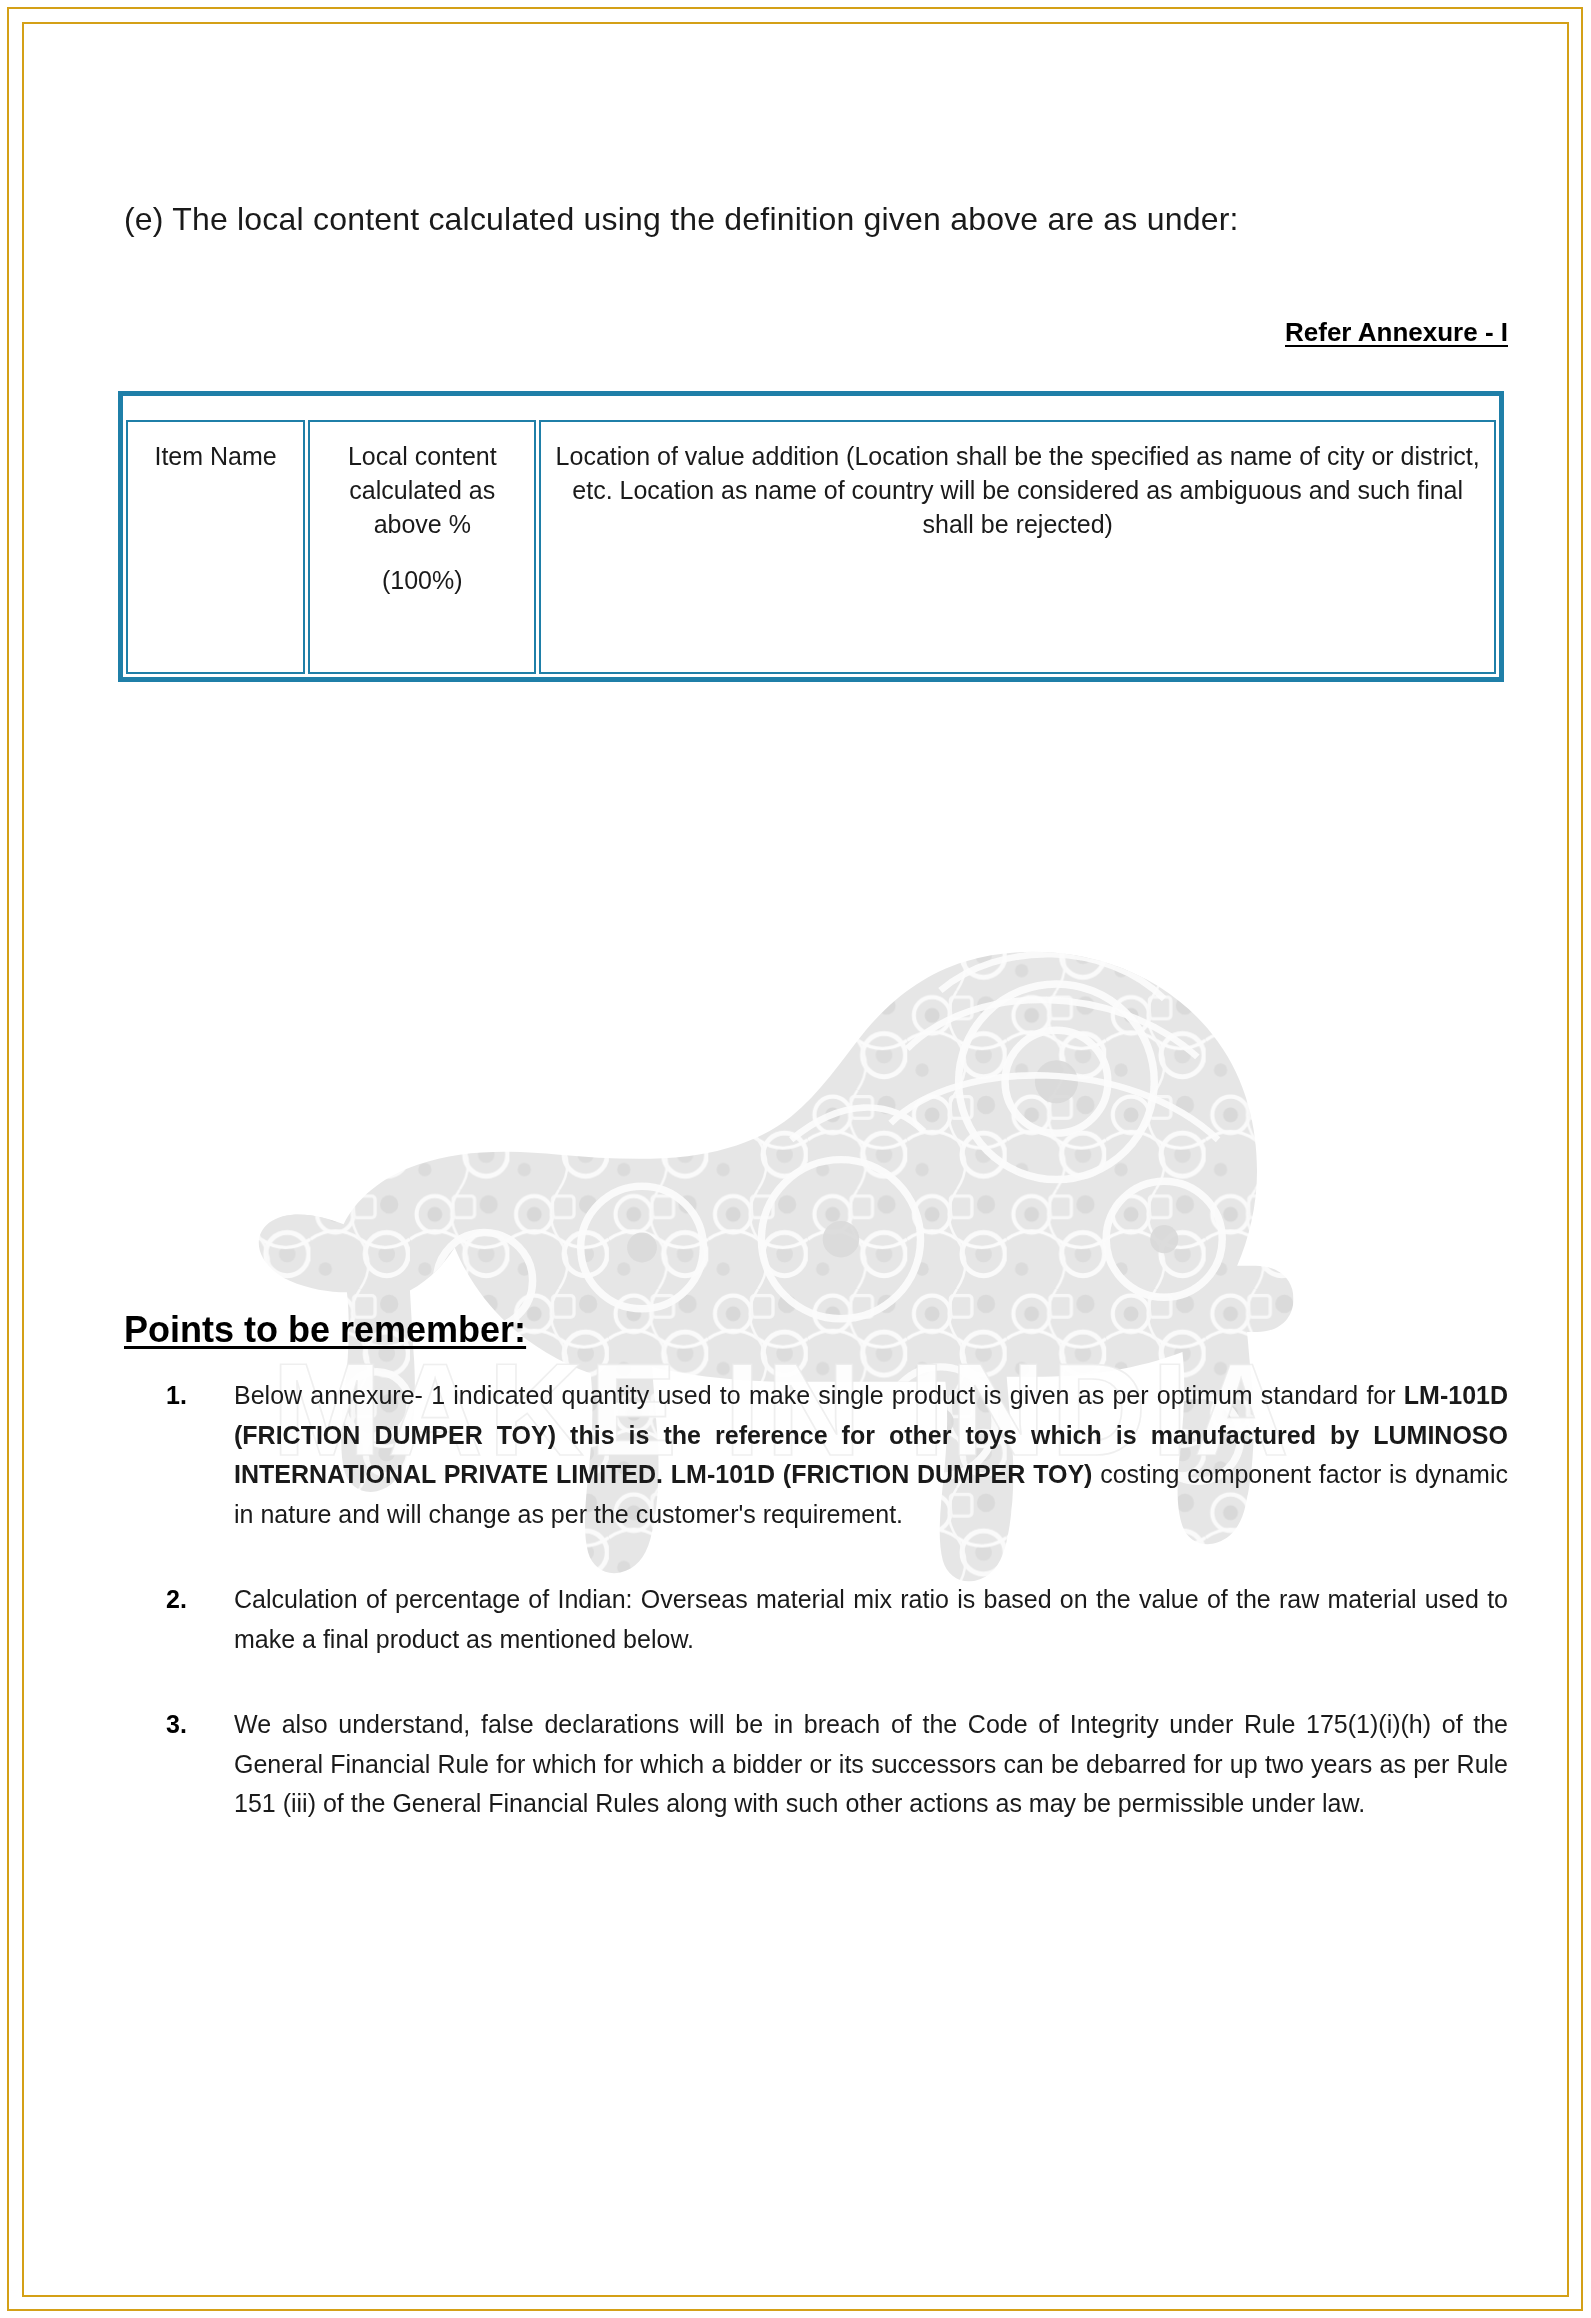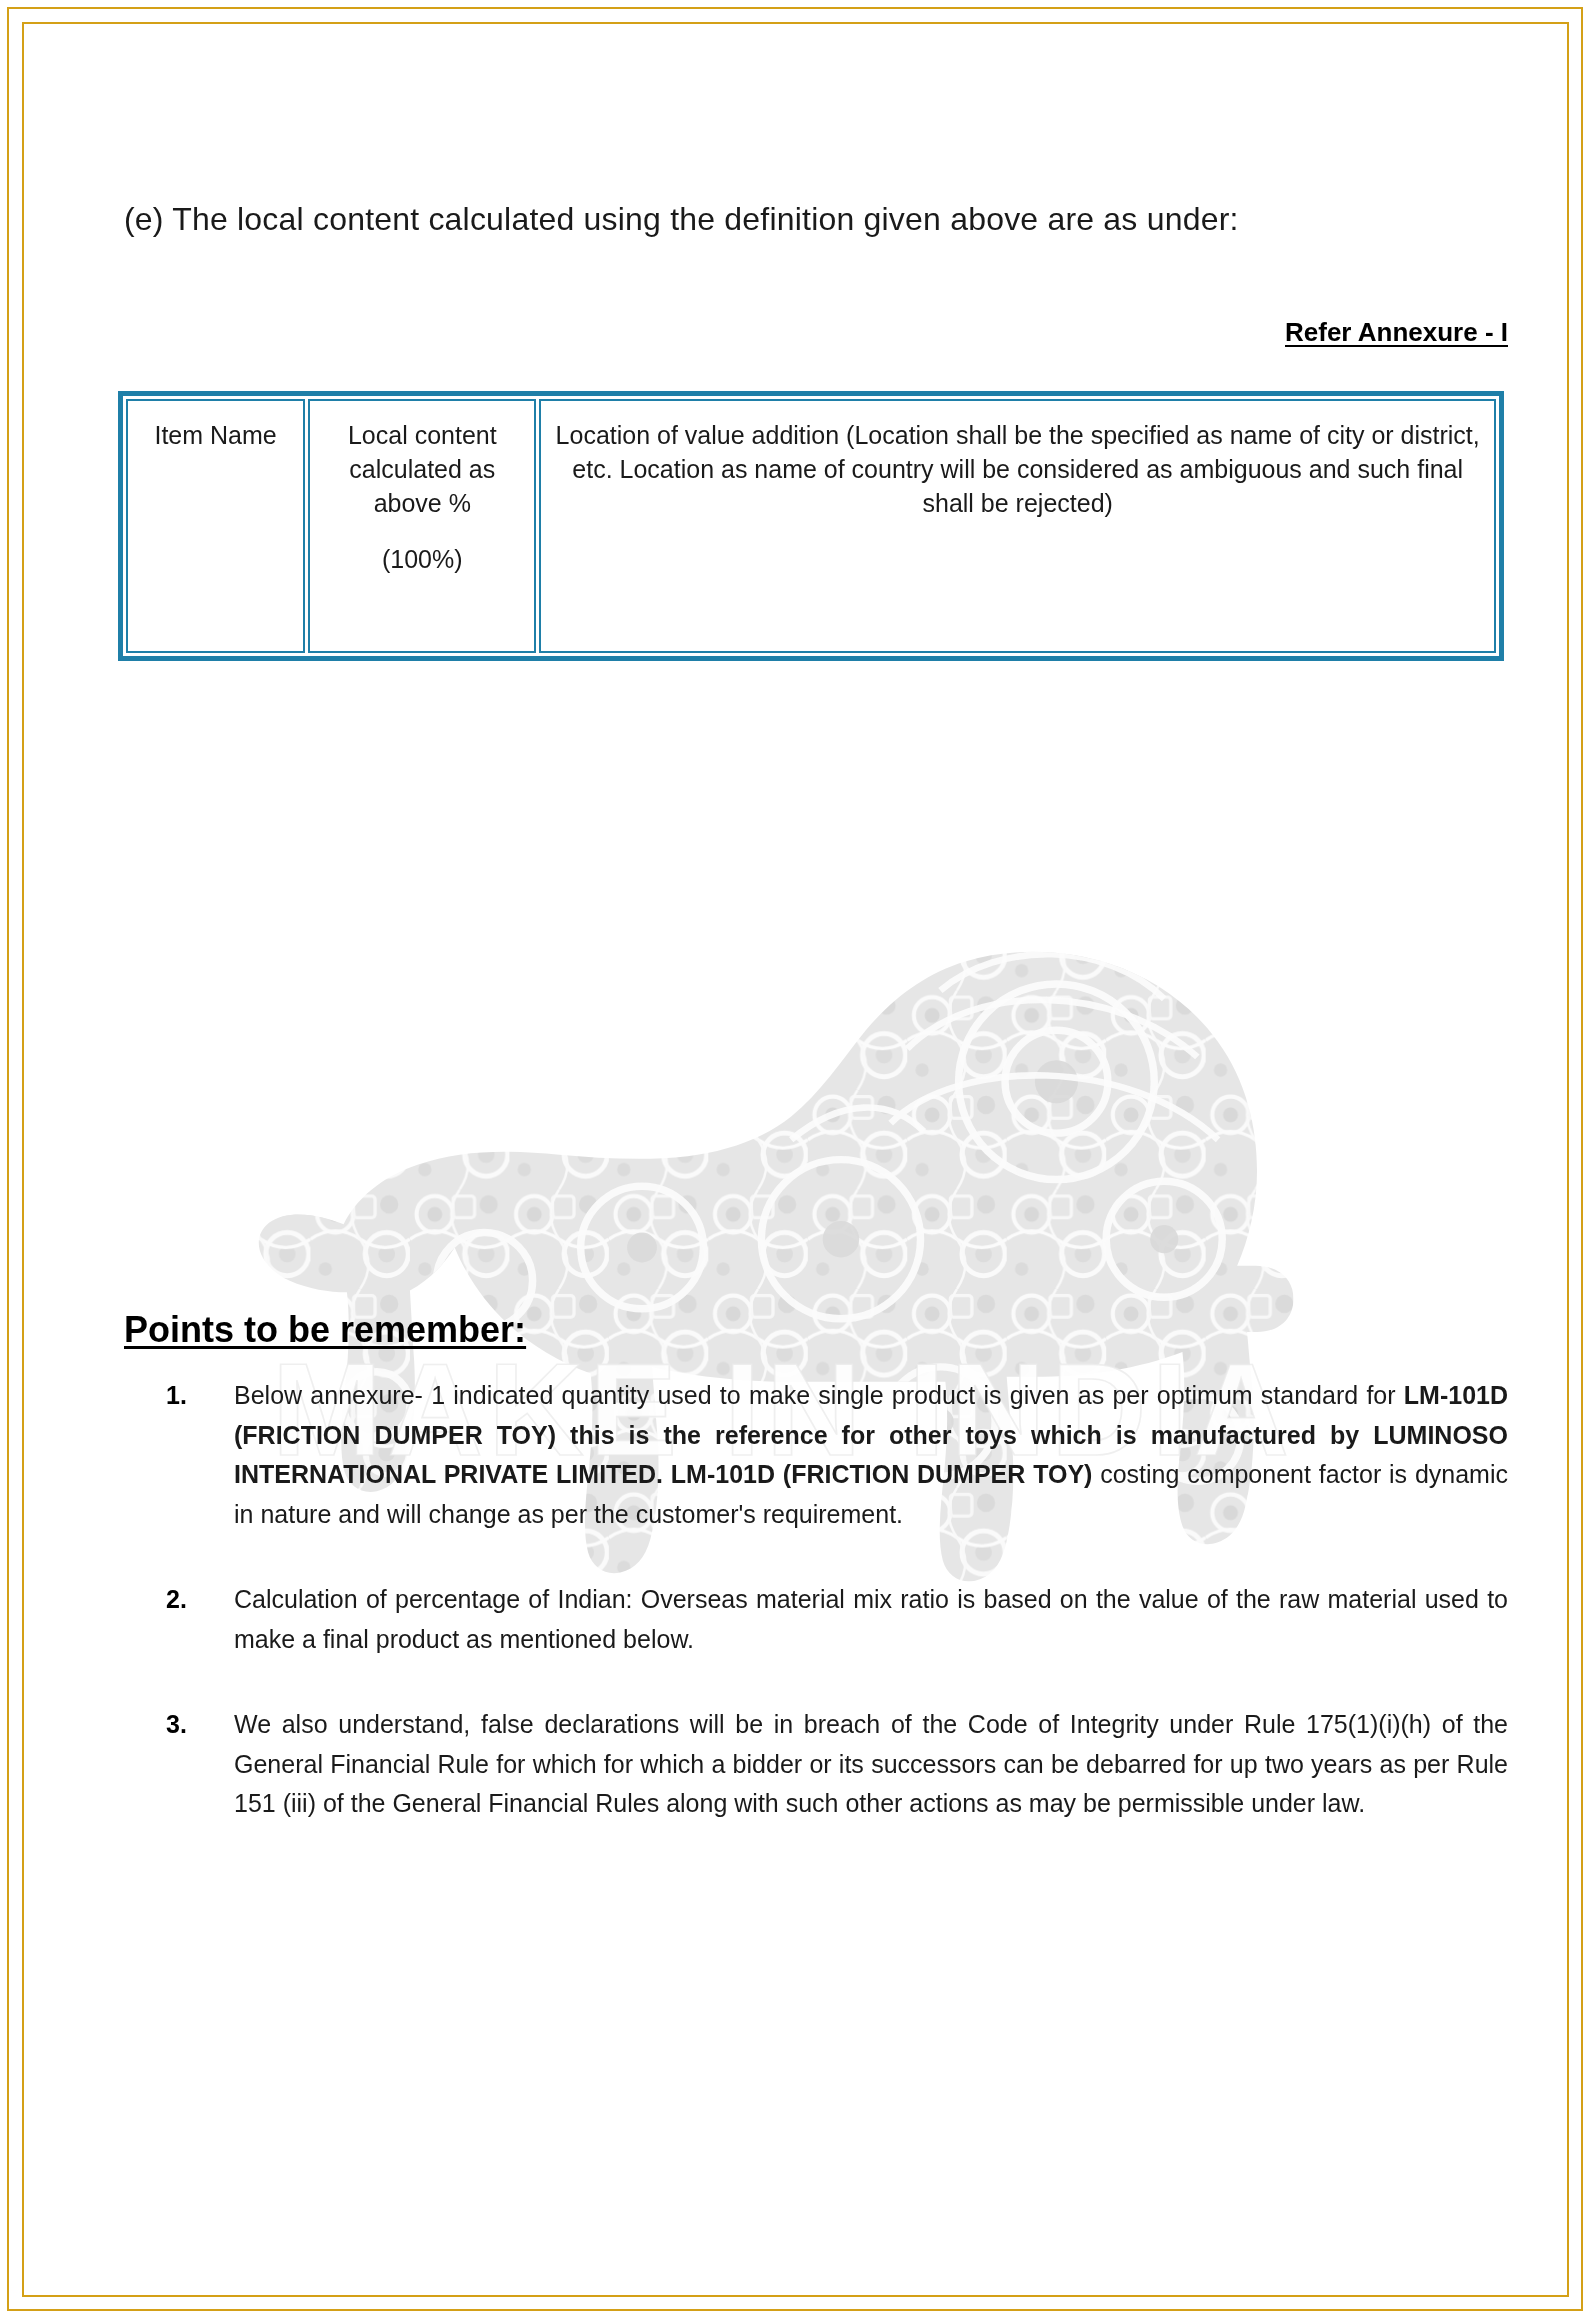--- a/index.html
+++ b/index.html
@@ -84,20 +84,21 @@
     width: 1386px;
     border: 5.8px solid #1F7FA8;
     box-sizing: border-box;
     background: transparent;
   }
   .lc-table-wrap table {
     width: 100%;
     border-collapse: separate;
     border-spacing: 3.3px;
     background: transparent;
+    margin-top: 21px;
   }
   .lc-table-wrap td {
     border: 2.5px solid #1F7FA8;
     background: transparent;
     font-size: 25px;
     color: #1a1a1a;
     text-align: center;
     vertical-align: middle;
     padding: 8.3px 6.6px;
     line-height: 1.35;

